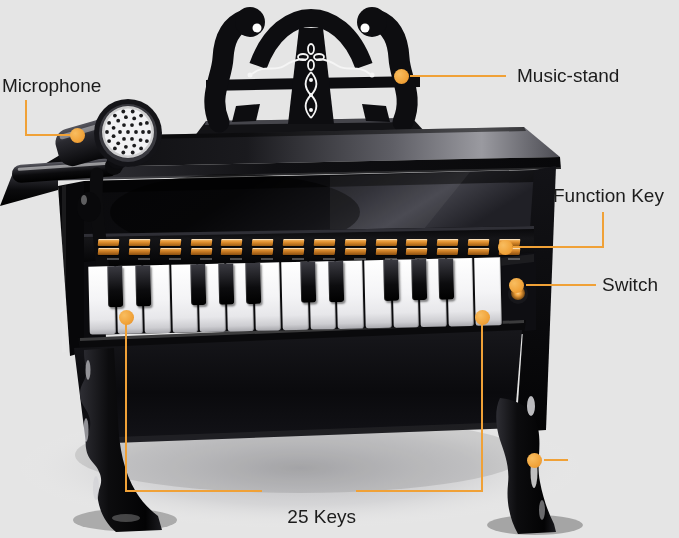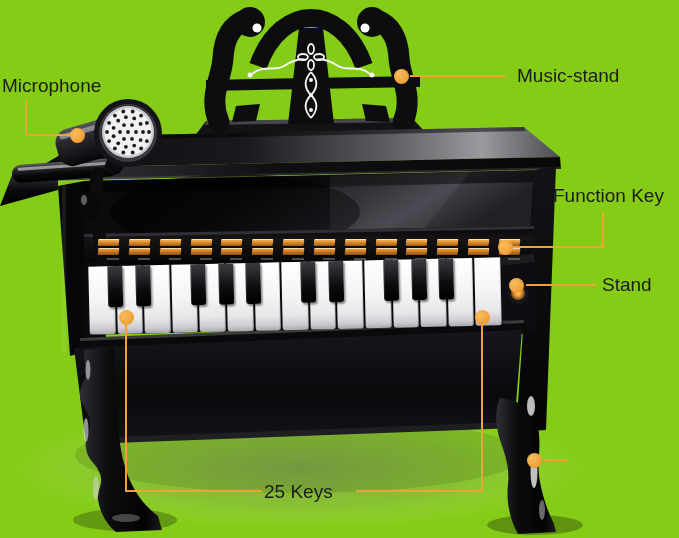--- a/index.html
+++ b/index.html
@@ -1,16 +1,16 @@
 <!DOCTYPE html>
 <html><head>
 <meta charset="utf-8">
 <style>
   html,body{margin:0;padding:0;background:#fff;}
-  .stage{position:relative;width:679px;height:538px;background:#84cc16;overflow:hidden;
+  .stage{position:relative;width:679px;height:538px;background:#e5e5e5;overflow:hidden;
          font-family:"Liberation Sans",sans-serif;}
   .stage svg.piano{position:absolute;left:0;top:0;z-index:1;}
 
   
   #function-row{position:absolute;left:88px;top:237px;width:442px;height:25px;z-index:2;
     display:flex;justify-content:space-between;align-items:center;padding:0 10px;box-sizing:border-box;}
   .fn-group{width:21px;display:flex;flex-direction:column;gap:2px;}
   .fn-bar{height:7px;border-radius:1px;transform:skewX(-6deg);
     background:linear-gradient(180deg,#f8c272 0%,#e08f2e 45%,#9c5d14 100%);
     box-shadow:inset 0 1px 0 rgba(255,255,255,.55), 0 1px 1px rgba(0,0,0,.6);}
@@ -374,26 +374,26 @@
   <div class="lead" style="left:410px;top:75px;width:96px;height:2px"></div>
   <span class="label" style="left:517px;top:66px">Music-stand</span>
 
   <span class="label" style="left:553px;top:186px">Function Key</span>
   <div class="lead" style="left:602px;top:212px;width:2px;height:36px"></div>
   <div class="lead" style="left:513px;top:246px;width:91px;height:2px"></div>
   <div class="callout-dot" style="left:498px;top:240px"></div>
 
   <div class="callout-dot" style="left:509px;top:278px"></div>
   <div class="lead" style="left:526px;top:284px;width:70px;height:2px"></div>
-  <span class="label" style="left:602px;top:275px">Stand</span>
+  <span class="label" style="left:602px;top:275px">Switch</span>
 
   <div class="callout-dot" style="left:527px;top:453px"></div>
   <div class="lead" style="left:544px;top:459px;width:24px;height:2px"></div>
 
   <div class="callout-dot" style="left:119px;top:310px"></div>
   <div class="callout-dot" style="left:475px;top:310px"></div>
   <div class="lead" style="left:125px;top:324px;width:2px;height:168px"></div>
   <div class="lead" style="left:125px;top:490px;width:137px;height:2px"></div>
   <div class="lead" style="left:481px;top:324px;width:2px;height:168px"></div>
   <div class="lead" style="left:356px;top:490px;width:127px;height:2px"></div>
-  <span class="label" style="left:264px;top:482px;width:92px;text-align:left">25 Keys</span>
+  <span class="label" style="left:264px;top:507px;width:92px;text-align:right">25 Keys</span>
 
 </div>
 
 </body></html>

